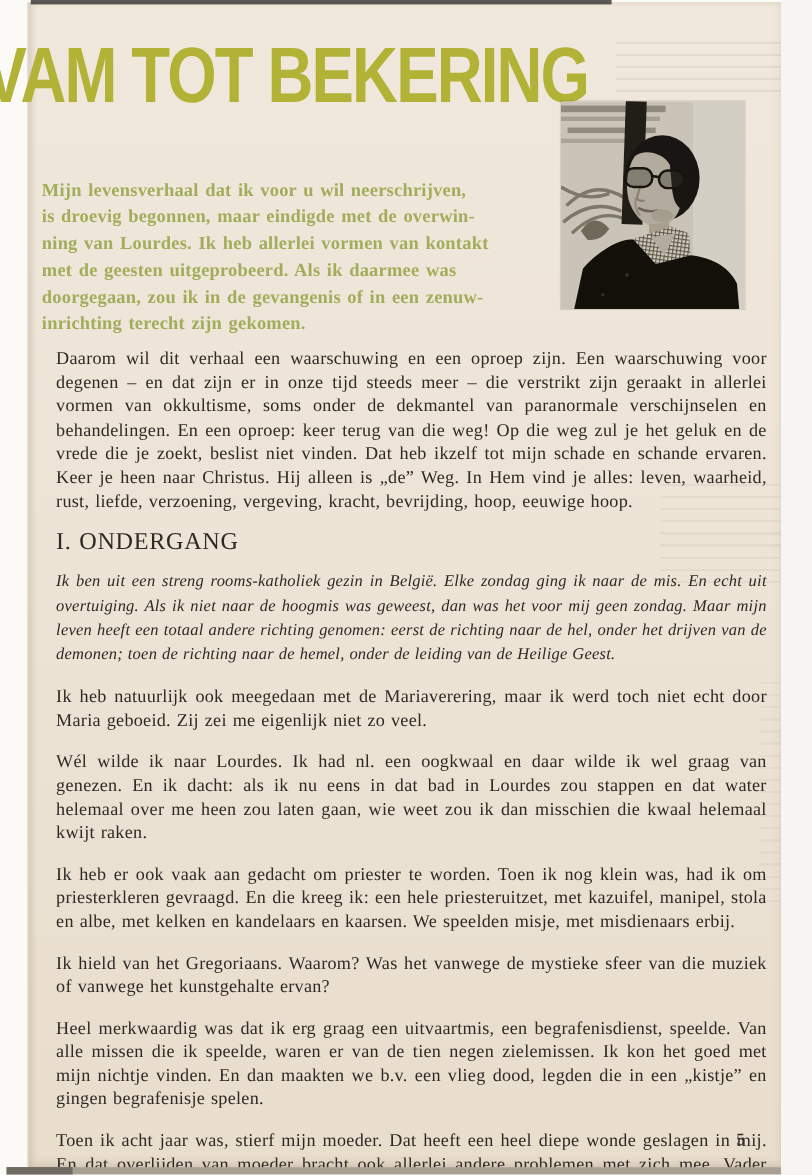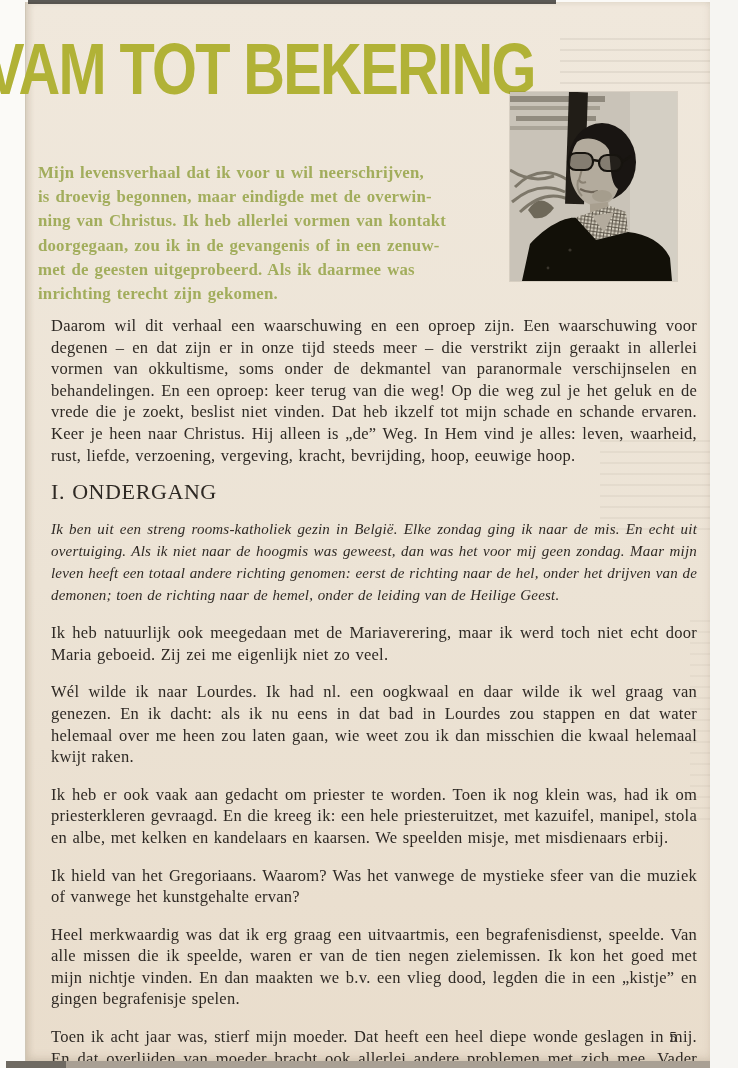--- a/index.html
+++ b/index.html
@@ -52,23 +52,23 @@
 
   <div class="bleed bleed-a"></div>
   <div class="bleed bleed-b"></div>
   <div class="bleed bleed-c"></div>
 
   <h1 class="page-title">VAM TOT BEKERING</h1>
 
   <div class="intro">
     <div>Mijn levensverhaal dat ik voor u wil neerschrijven,</div>
     <div>is droevig begonnen, maar eindigde met de overwin-</div>
-    <div>ning van Christus. Ik heb allerlei vormen van kontakt</div>
+    <div>ning van Lourdes. Ik heb allerlei vormen van kontakt</div>
+    <div>met de geesten uitgeprobeerd. Als ik daarmee was</div>
     <div>doorgegaan, zou ik in de gevangenis of in een zenuw-</div>
-    <div>met de geesten uitgeprobeerd. Als ik daarmee was</div>
     <div>inrichting terecht zijn gekomen.</div>
   </div>
 
   <div class="photo">
     <svg viewBox="0 0 167 189">
       <defs>
         <pattern id="chk" width="7" height="7" patternUnits="userSpaceOnUse" patternTransform="rotate(8)">
           <rect width="7" height="7" fill="#d7d1c2"></rect>
           <path d="M0 .5H7 M0 4H7" stroke="#5f584c" stroke-width="1.1"></path>
           <path d="M.5 0V7 M4 0V7" stroke="#5f584c" stroke-width="1.1"></path>

